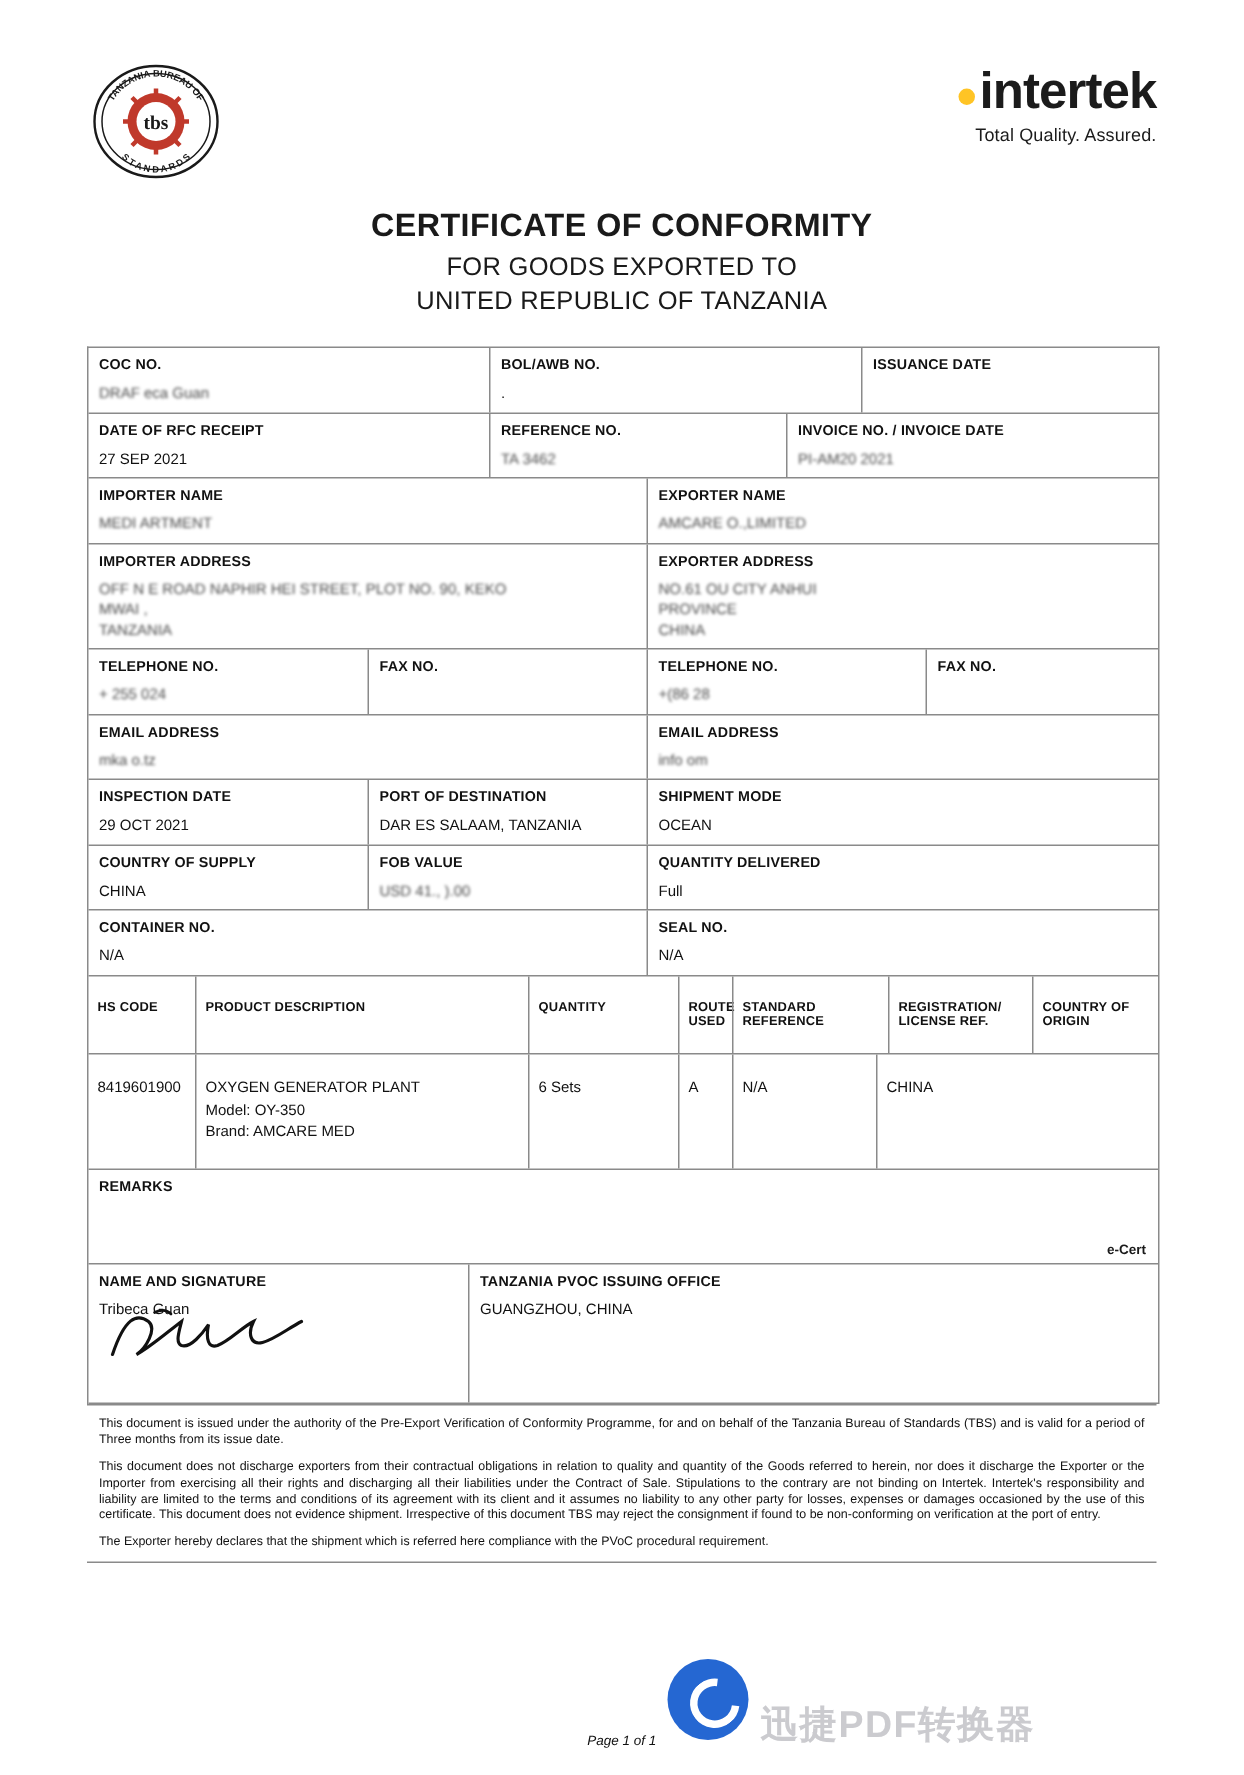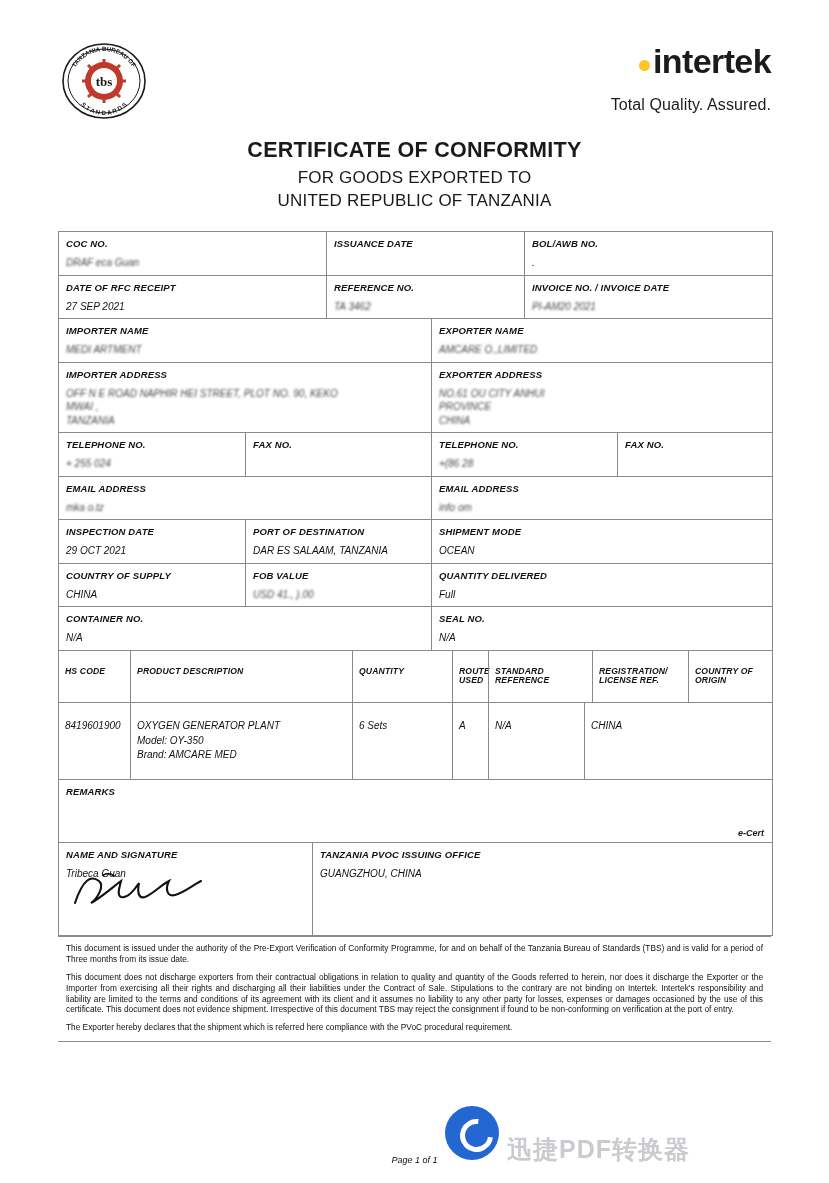--- a/index.html
+++ b/index.html
@@ -56,23 +56,23 @@
   .intertek-dot {
     display: inline-block;
     width: 11px;
     height: 11px;
     border-radius: 50%;
     background: #ffc425;
     margin-right: 3px;
     vertical-align: 2px;
   }
   .intertek-tag {
-    font-size: 16px;
+    font-size: 12px;
     color: #1b1b1b;
-    margin-top: 18px;
+    margin-top: 5px;
     letter-spacing: 0.1px;
   }
 
   
   .titles {
     text-align: center;
     margin-top: 28px;
   }
   .title-main {
     font-size: 21.5px;
@@ -98,21 +98,20 @@
     width: 713px;
   }
   .row {
     display: flex;
     border-bottom: 1px solid #8a8a8a;
   }
   .cell {
     padding: 6px 7px 5px 7px;
     box-sizing: border-box;
     position: relative;
-    font-style: italic;
   }
   .cell + .cell {
     border-left: 1px solid #8a8a8a;
   }
   .lbl {
     font-size: 9.5px;
     font-weight: bold;
     letter-spacing: 0.15px;
     color: #111;
     white-space: nowrap;
@@ -291,27 +290,27 @@
     <div class="title-sub2">UNITED REPUBLIC OF TANZANIA</div>
   </div>
 
   <div class="form">
 
     <div class="row">
       <div class="cell" style="width:267px">
         <div class="lbl">COC NO.</div>
         <div class="val blur">DRAF          eca Guan</div>
       </div>
+      <div class="cell" style="width:248px">
+        <div class="lbl">BOL/AWB NO.</div>
+        <div class="val">.</div>
+      </div>
       <div class="cell" style="width:198px">
         <div class="lbl">ISSUANCE DATE</div>
         <div class="val"></div>
-      </div>
-      <div class="cell" style="width:248px">
-        <div class="lbl">BOL/AWB NO.</div>
-        <div class="val">.</div>
       </div>
     </div>
 
     <div class="row">
       <div class="cell" style="width:267px">
         <div class="lbl">DATE OF RFC RECEIPT</div>
         <div class="val">27 SEP 2021</div>
       </div>
       <div class="cell" style="width:198px">
         <div class="lbl">REFERENCE NO.</div>

